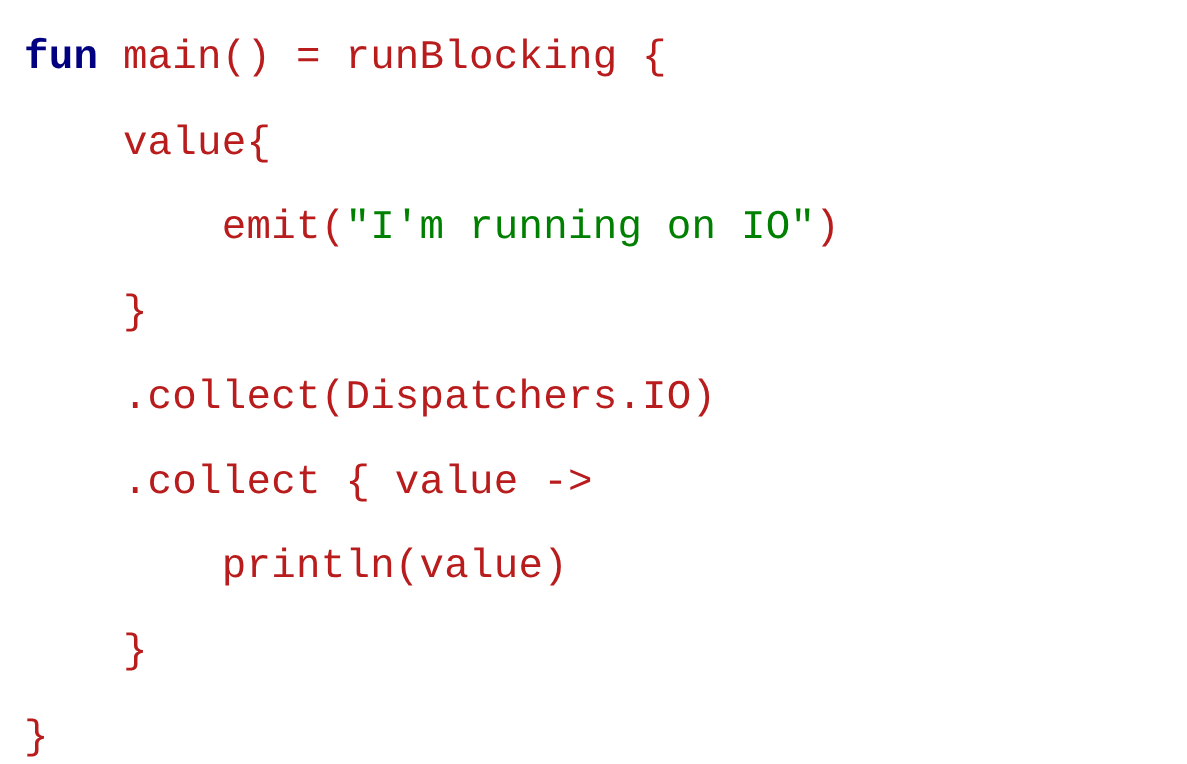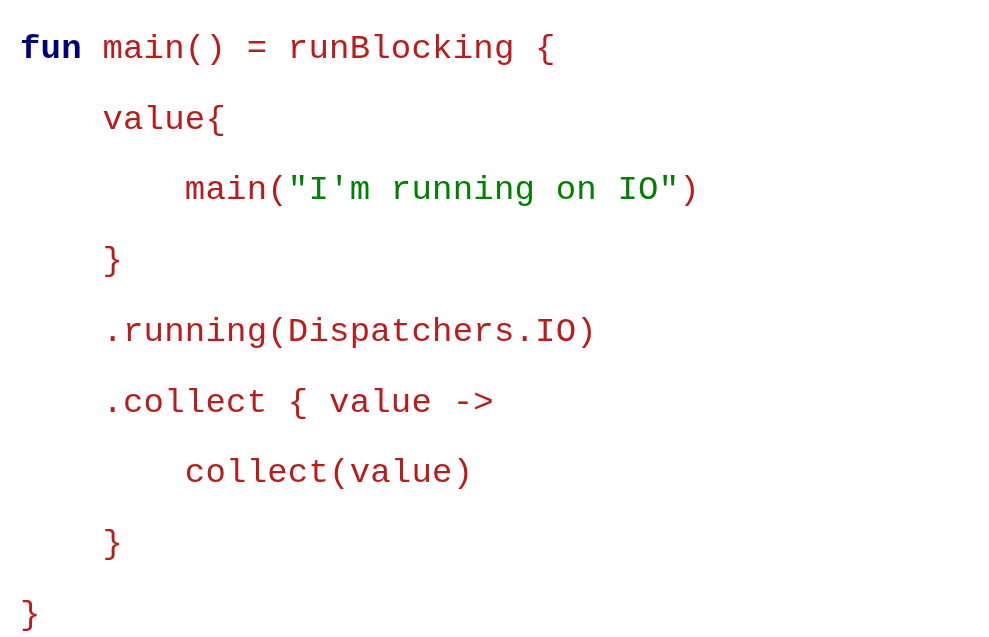--- a/index.html
+++ b/index.html
@@ -18,19 +18,19 @@
   }
   .tok-keyword { color: #000080; font-weight: bold; }
   .tok-string  { color: #008000; }
   .tok-plain   { color: #b91c1c; }
 </style>
 </head>
 <body>
 
 <div class="code-block"><span class="tok-keyword">fun</span><span class="tok-plain"> main() = runBlocking {</span>
 <span class="tok-plain">    value{</span>
-<span class="tok-plain">        main(</span><span class="tok-string">"I'm running on IO"</span><span class="tok-plain">)</span>
+<span class="tok-plain">        emit(</span><span class="tok-string">"I'm running on IO"</span><span class="tok-plain">)</span>
 <span class="tok-plain">    }</span>
-<span class="tok-plain">    .running(Dispatchers.IO)</span>
+<span class="tok-plain">    .collect(Dispatchers.IO)</span>
 <span class="tok-plain">    .collect { value -&gt;</span>
-<span class="tok-plain">        collect(value)</span>
+<span class="tok-plain">        println(value)</span>
 <span class="tok-plain">    }</span>
 <span class="tok-plain">}</span></div>
 
 </body></html>

